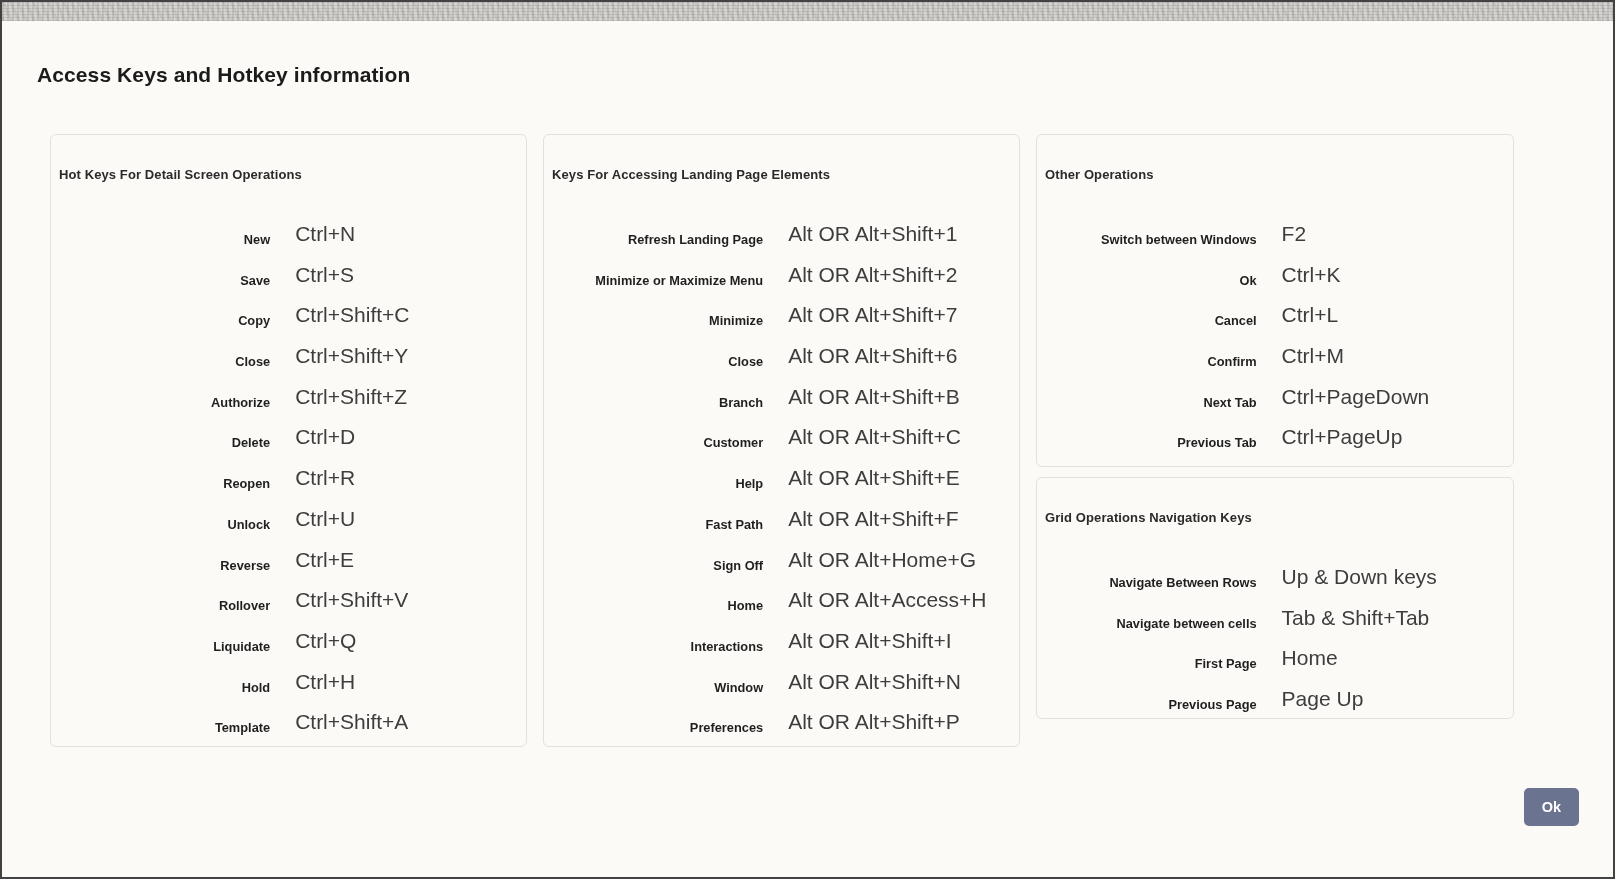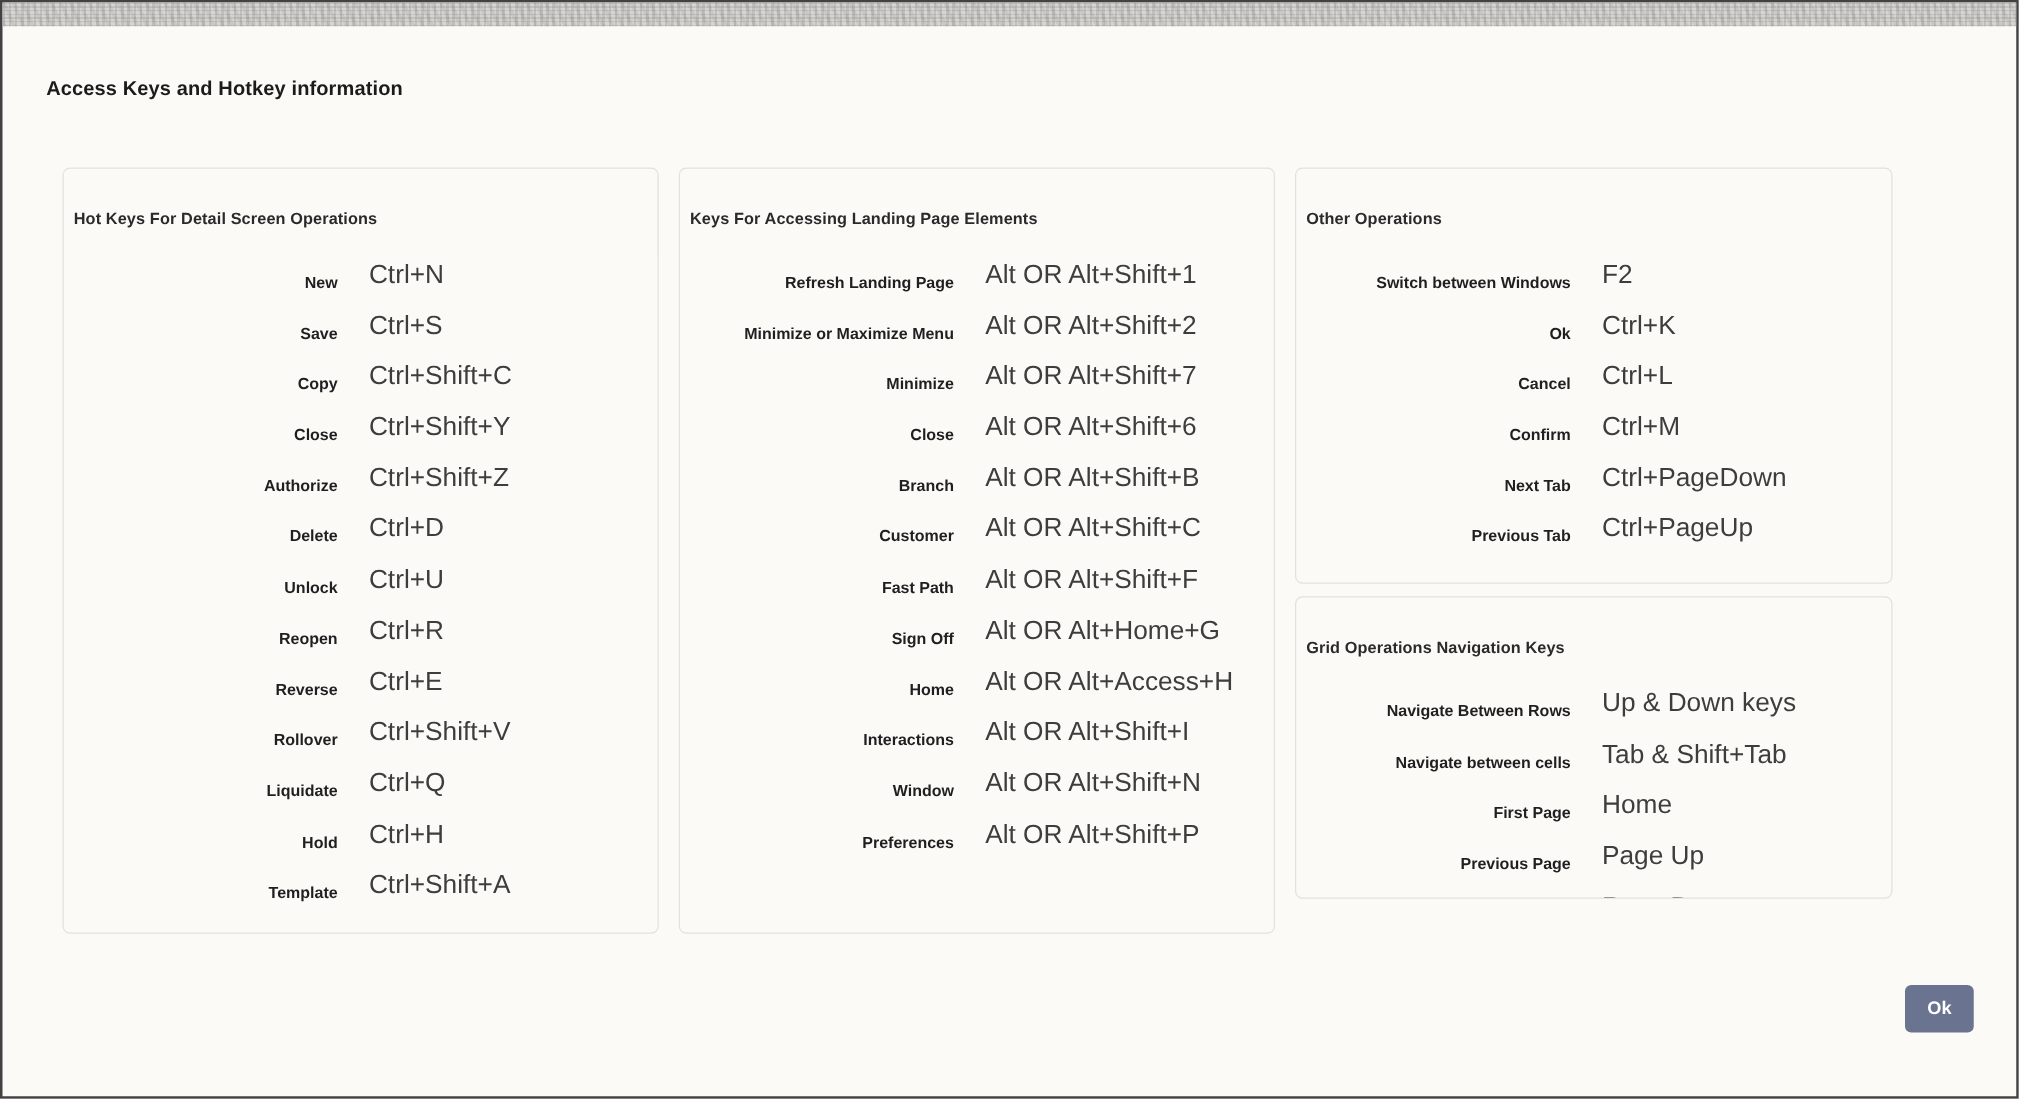--- a/index.html
+++ b/index.html
@@ -26,21 +26,21 @@
   .noise-band{
     position:absolute;top:0;left:0;right:0;height:19px;
     background:
       repeating-linear-gradient(90deg, rgba(110,108,105,.20) 0 2px, rgba(0,0,0,0) 2px 5px),
       repeating-linear-gradient(0deg, rgba(130,128,125,.22) 0 1px, rgba(0,0,0,0) 1px 3px),
       repeating-linear-gradient(67deg, rgba(90,88,85,.10) 0 3px, rgba(0,0,0,0) 3px 7px),
       #d7d5d2;
   }
   .dialog-title{
     position:absolute;left:35px;top:61px;
-    font-size:16px;font-weight:700;color:var(--title-text);
+    font-size:21px;font-weight:700;color:var(--title-text);
     letter-spacing:.1px;
   }
   .panels{
     position:absolute;left:48px;top:132px;
     width:1464px;height:613px;
     display:grid;
     grid-template-columns:477px 477px 478px;
     column-gap:16px;
   }
   .panel{
@@ -53,21 +53,21 @@
   }
   .col-stack{
     display:flex;flex-direction:column;gap:10px;height:613px;
   }
   .col-stack .panel.short-a{height:333px;}
   .col-stack .panel.short-b{height:242px;}
   .panel-title{
     font-size:13px;font-weight:600;color:#2a2a2a;
     line-height:24px;letter-spacing:.1px;
   }
-  .rows{margin-top:22px;}
+  .rows{margin-top:36px;}
   .hk-row{
     display:flex;align-items:flex-start;height:40.7px;
   }
   .hk-label{
     width:46%;text-align:right;
     padding-top:9px;
     font-size:12.8px;font-weight:600;color:var(--label-text);
     line-height:15px;
   }
   .hk-keys{
@@ -118,26 +118,26 @@
           </div>
           <div class="hk-row">
             <span class="hk-label">Authorize</span>
             <span class="hk-keys">Ctrl+Shift+Z</span>
           </div>
           <div class="hk-row">
             <span class="hk-label">Delete</span>
             <span class="hk-keys">Ctrl+D</span>
           </div>
           <div class="hk-row">
+            <span class="hk-label">Reopen</span>
+            <span class="hk-keys">Ctrl+R</span>
+          </div>
+          <div class="hk-row">
             <span class="hk-label">Unlock</span>
             <span class="hk-keys">Ctrl+U</span>
-          </div>
-          <div class="hk-row">
-            <span class="hk-label">Reopen</span>
-            <span class="hk-keys">Ctrl+R</span>
           </div>
           <div class="hk-row">
             <span class="hk-label">Reverse</span>
             <span class="hk-keys">Ctrl+E</span>
           </div>
           <div class="hk-row">
             <span class="hk-label">Rollover</span>
             <span class="hk-keys">Ctrl+Shift+V</span>
           </div>
           <div class="hk-row">
@@ -174,20 +174,24 @@
             <span class="hk-label">Close</span>
             <span class="hk-keys">Alt OR Alt+Shift+6</span>
           </div>
           <div class="hk-row">
             <span class="hk-label">Branch</span>
             <span class="hk-keys">Alt OR Alt+Shift+B</span>
           </div>
           <div class="hk-row">
             <span class="hk-label">Customer</span>
             <span class="hk-keys">Alt OR Alt+Shift+C</span>
+          </div>
+          <div class="hk-row">
+            <span class="hk-label">Help</span>
+            <span class="hk-keys">Alt OR Alt+Shift+E</span>
           </div>
           <div class="hk-row">
             <span class="hk-label">Fast Path</span>
             <span class="hk-keys">Alt OR Alt+Shift+F</span>
           </div>
           <div class="hk-row">
             <span class="hk-label">Sign Off</span>
             <span class="hk-keys">Alt OR Alt+Home+G</span>
           </div>
           <div class="hk-row">

